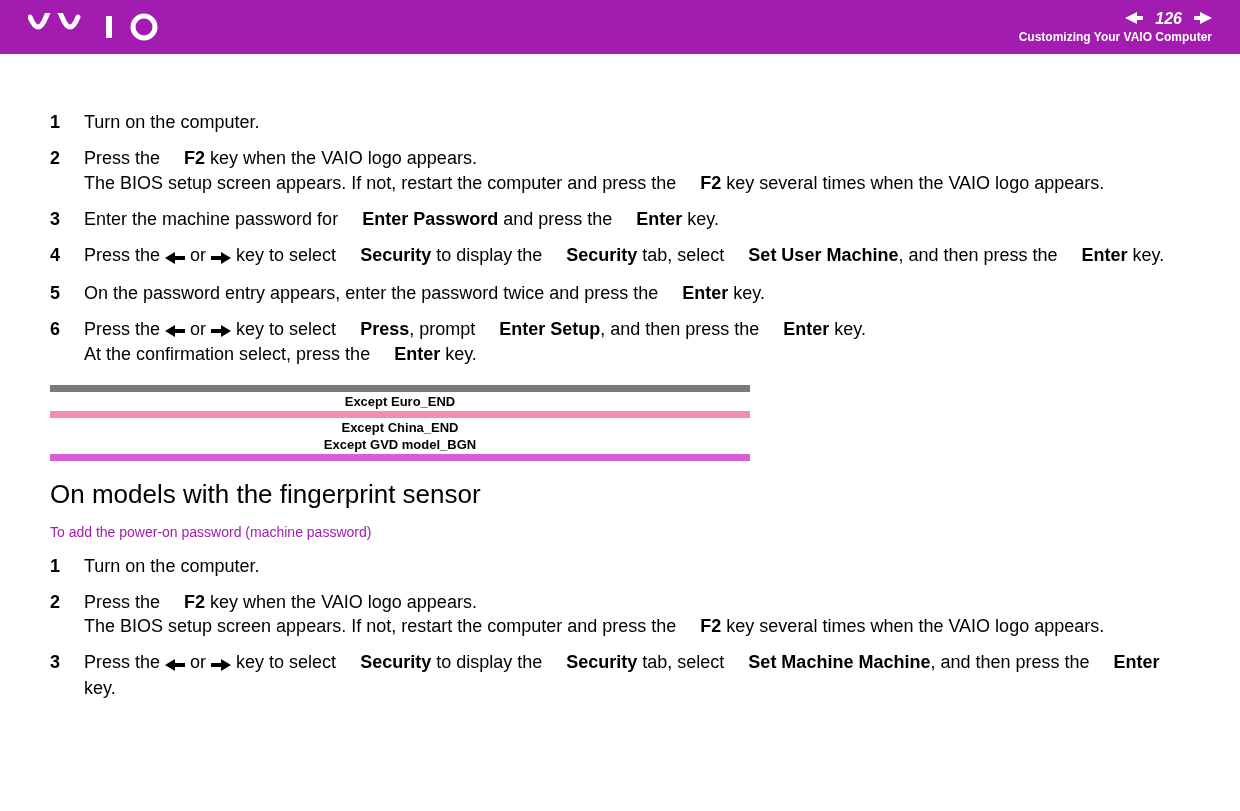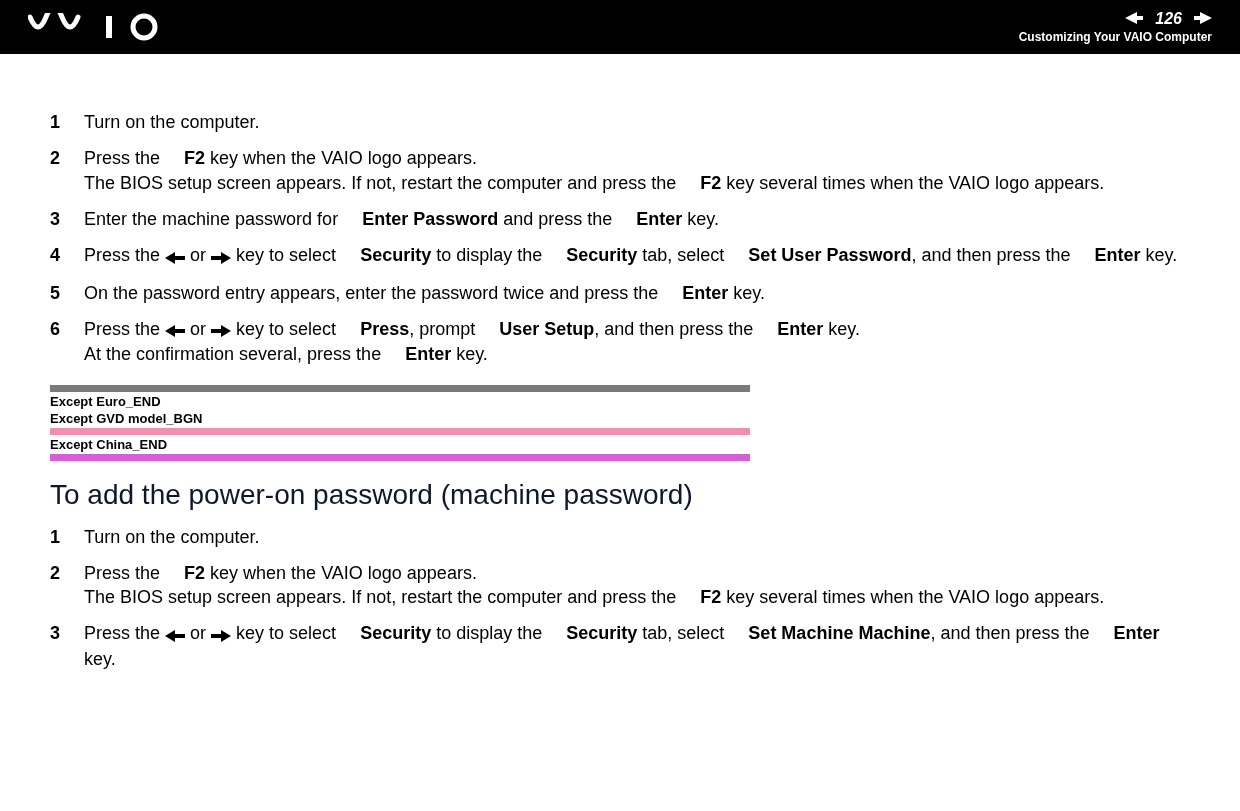--- a/index.html
+++ b/index.html
@@ -1,40 +1,40 @@
 <!DOCTYPE html>
 <html><head>
 <meta charset="utf-8">
 <style>
   * { margin: 0; padding: 0; box-sizing: border-box; }
   html, body { width: 1240px; height: 811px; font-family: Arial, Helvetica, sans-serif; background: #fff; color: #000; }
   .header {
-    background: #000000; color: #fff; height: 54px; width: 100%;
+    background: #a21caf; color: #fff; height: 54px; width: 100%;
     display: flex; align-items: center; justify-content: space-between;
     padding-left: 28px; padding-right: 28px;
   }
   .logo svg { display: block; }
   .header-right { text-align: right; display: flex; flex-direction: column; align-items: flex-end; gap: 2px; }
   .page-nav { display: flex; align-items: center; gap: 12px; }
   .page-num { font-style: italic; font-weight: bold; font-size: 16px; }
   .nav-arrow { cursor: pointer; }
   .section-title { font-weight: bold; font-size: 12px; }
   .content { padding: 56px 50px 0 50px; }
   .step-list { list-style: none; }
   .step-item { display: flex; align-items: flex-start; margin-bottom: 12px; font-size: 18px; line-height: 1.35; }
   .step-num { font-weight: bold; width: 34px; flex-shrink: 0; }
   .step-body { flex: 1; }
   .step-body b { font-weight: bold; margin-left: 19px; }
   .arrow-glyph { display: inline-block; vertical-align: middle; }
-  .markers { margin-top: 18px; margin-bottom: 18px; width: 700px; }
+  .markers { margin-top: 18px; margin-bottom: 18px; width: 700px; text-align: center; }
   .marker-bar { height: 7px; width: 100%; }
   .marker-label { font-weight: bold; font-size: 13px; margin-top: 2px; margin-bottom: 2px; }
   .marker-group { margin-bottom: 1px; }
   .subheading { font-size: 26px; margin-top: 14px; margin-bottom: 14px; font-weight: normal; }
-  .subsubheading { font-size: 28px; color: #0f172a; margin-bottom: 14px; font-weight: normal; }
+  .subsubheading { font-size: 14px; color: #a21caf; margin-bottom: 14px; font-weight: normal; }
 </style>
 </head>
 <body>
 
 <div class="header">
   <div class="logo">
     <svg width="140" height="28" viewBox="0 0 140 28" fill="none">
       <path d="M2 4 Q 10 24 18 4 Q 26 -16 34 4 Q 42 24 50 4" stroke="#fff" stroke-width="5" fill="none" stroke-linecap="round"></path>
       <rect x="78" y="3" width="6" height="22" fill="#fff"></rect>
       <circle cx="116" cy="14" r="11" stroke="#fff" stroke-width="5" fill="none"></circle>
@@ -71,53 +71,54 @@
       <li class="step-item">
         <span class="step-num">3</span>
         <span class="step-body"><span>Enter the machine password for </span><b>Enter Password</b><span> and press the </span><b>Enter</b><span> key.</span></span>
       </li>
       <li class="step-item">
         <span class="step-num">4</span>
         <span class="step-body"><span>Press the </span><span class="arrow-glyph"><svg class="arrow-glyph" width="20" height="12" viewBox="0 0 20 12">
               <polygon points="0,6 10,0 10,4 20,4 20,8 10,8 10,12" fill="#000"></polygon>
             </svg></span><span> or </span><span class="arrow-glyph"><svg class="arrow-glyph" width="20" height="12" viewBox="0 0 20 12">
               <polygon points="20,6 10,0 10,4 0,4 0,8 10,8 10,12" fill="#000"></polygon>
-            </svg></span><span> key to select </span><b>Security</b><span> to display the </span><b>Security</b><span> tab, select </span><b>Set User Password</b><span>, and then press the </span><b>Enter</b><span> key.</span></span>
+            </svg></span><span> key to select </span><b>Security</b><span> to display the </span><b>Security</b><span> tab, select </span><b>Set User Machine</b><span>, and then press the </span><b>Enter</b><span> key.</span></span>
       </li>
       <li class="step-item">
         <span class="step-num">5</span>
         <span class="step-body"><span>On the password entry appears, enter the password twice and press the </span><b>Enter</b><span> key.</span><br></span>
       </li>
       <li class="step-item">
         <span class="step-num">6</span>
         <span class="step-body"><span>Press the </span><span class="arrow-glyph"><svg class="arrow-glyph" width="20" height="12" viewBox="0 0 20 12">
               <polygon points="0,6 10,0 10,4 20,4 20,8 10,8 10,12" fill="#000"></polygon>
             </svg></span><span> or </span><span class="arrow-glyph"><svg class="arrow-glyph" width="20" height="12" viewBox="0 0 20 12">
               <polygon points="20,6 10,0 10,4 0,4 0,8 10,8 10,12" fill="#000"></polygon>
-            </svg></span><span> key to select </span><b>Press</b><span>, prompt </span><b>User Setup</b><span>, and then press the </span><b>Enter</b><span> key.</span><br><span>At the confirmation several, press the </span><b>Enter</b><span> key.</span></span>
+            </svg></span><span> key to select </span><b>Press</b><span>, prompt </span><b>Enter Setup</b><span>, and then press the </span><b>Enter</b><span> key.</span><br><span>At the confirmation select, press the </span><b>Enter</b><span> key.</span></span>
       </li>
     </ol>
 
   <div class="markers" id="markers">
       <div class="marker-group">
         <div class="marker-bar" style="background:#7a7a7a"></div>
         <div class="marker-label">Except Euro_END</div>
       </div>
       <div class="marker-group">
-        <div class="marker-label">Except GVD model_BGN</div>
+        <div class="marker-bar" style="background:#f08fb1"></div>
+        <div class="marker-label">Except China_END</div>
       </div>
       <div class="marker-group">
-        <div class="marker-bar" style="background:#f08fb1"></div>
-        <div class="marker-label">Except China_END</div>
+        <div class="marker-label">Except GVD model_BGN</div>
       </div>
       <div class="marker-group">
         <div class="marker-bar" style="background:#d65fd6"></div>
       </div>
     </div>
 
+  <h2 class="subheading">On models with the fingerprint sensor</h2>
   <h3 class="subsubheading">To add the power-on password (machine password)</h3>
 
   <ol class="step-list" id="list2">
       <li class="step-item">
         <span class="step-num">1</span>
         <span class="step-body"><span>Turn on the computer.</span></span>
       </li>
       <li class="step-item">
         <span class="step-num">2</span>
         <span class="step-body"><span>Press the </span><b>F2</b><span> key when the VAIO logo appears.</span><br><span>The BIOS setup screen appears. If not, restart the computer and press the </span><b>F2</b><span> key several times when the VAIO logo appears.</span></span>

